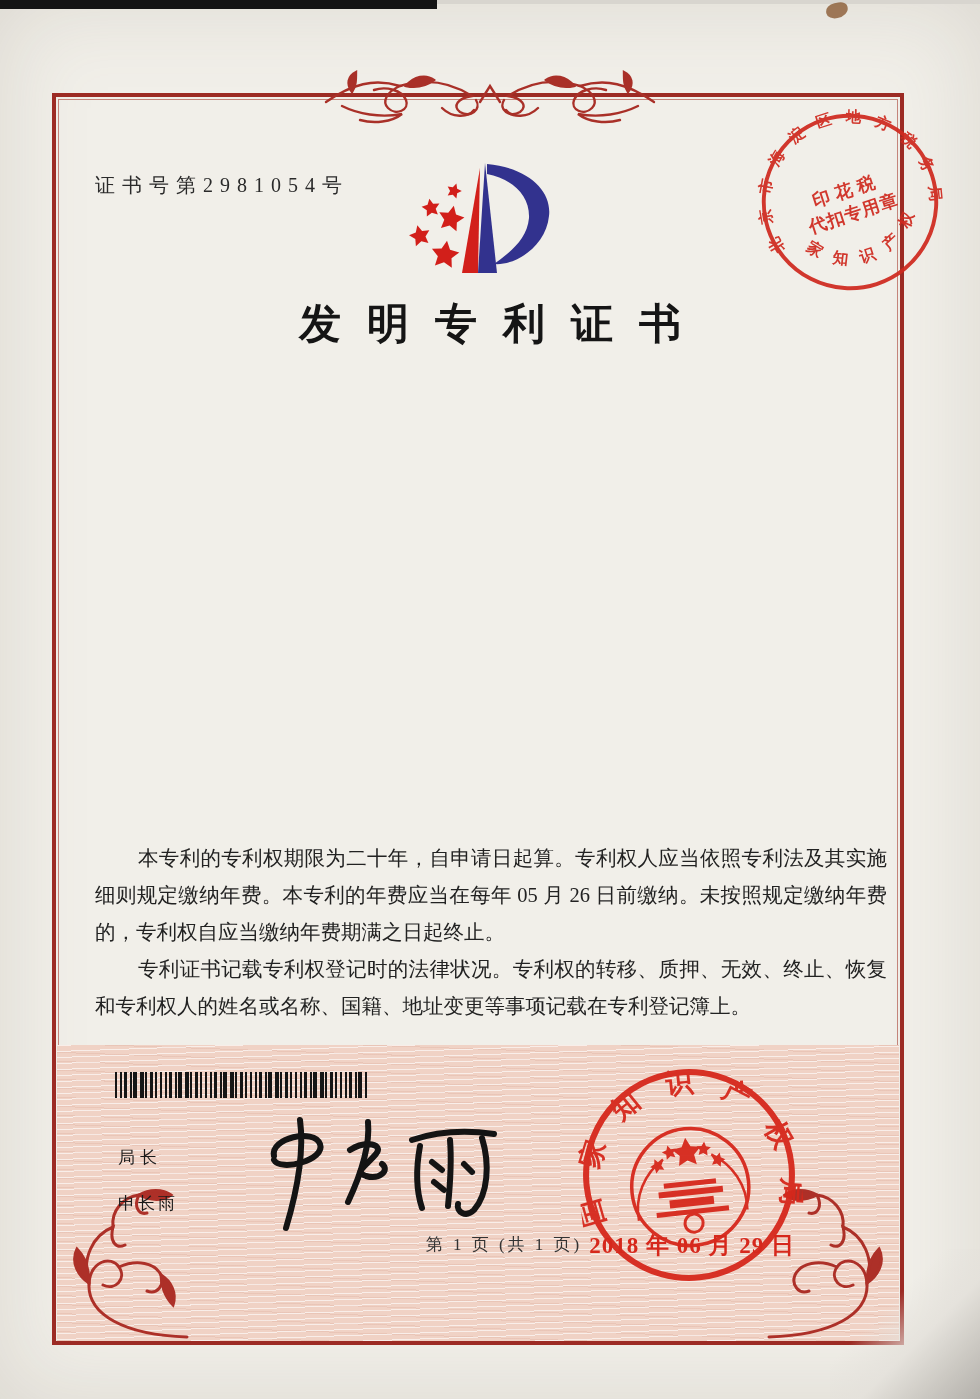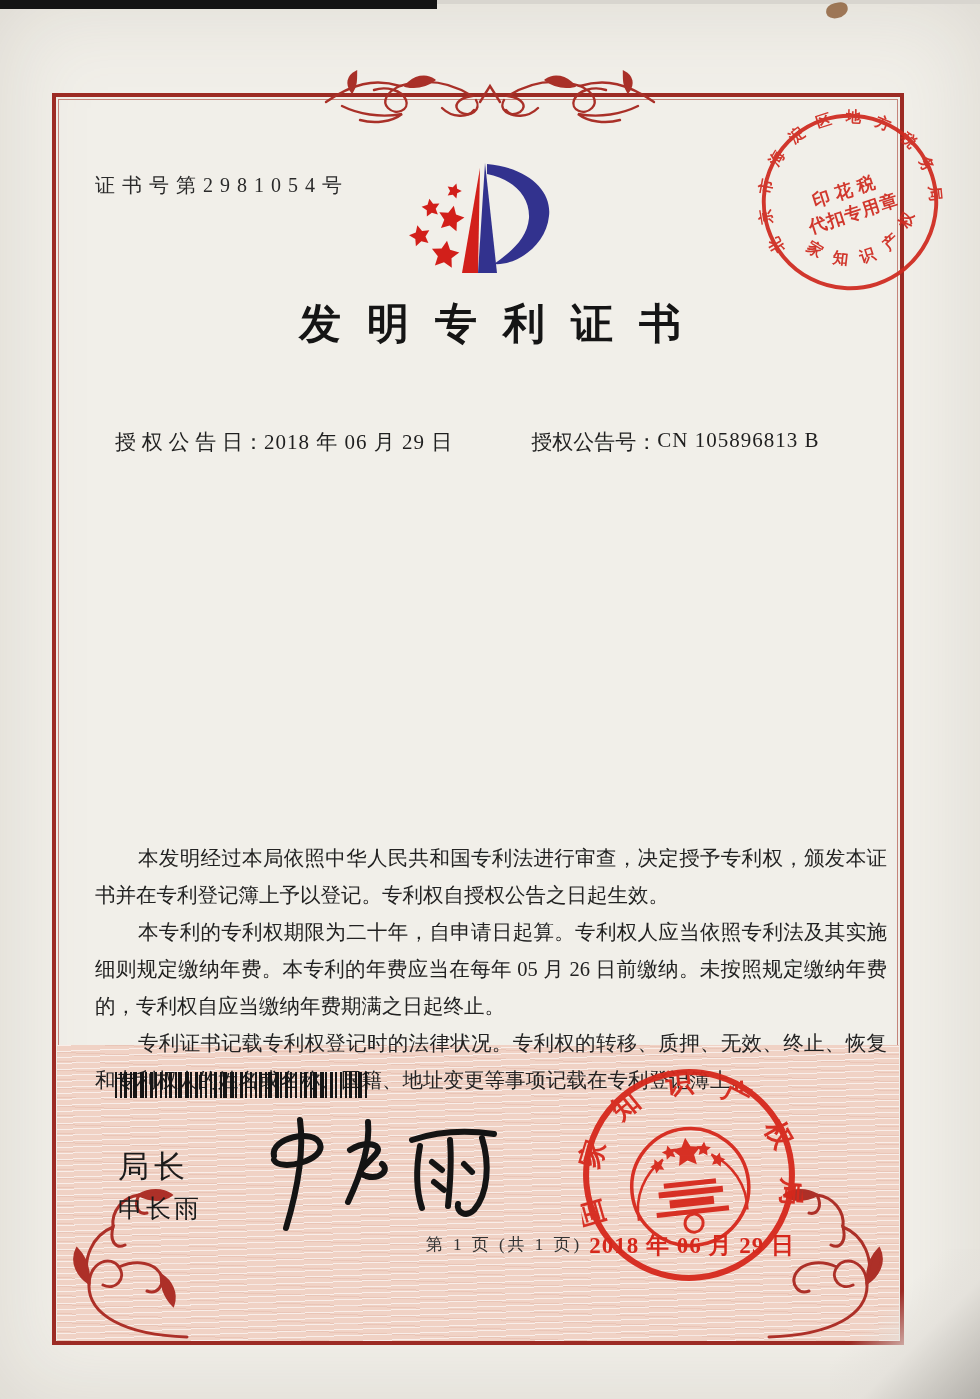--- a/index.html
+++ b/index.html
@@ -48,23 +48,23 @@
   
   .body-text{position:absolute;left:95px;top:840px;width:792px;font-size:20.5px;
     line-height:37px;text-align:justify;color:#222;}
   .body-text p{margin:0;text-indent:2.1em;}
   
   .barcode{position:absolute;left:115px;top:1072px;width:252px;height:26px;
     background-image:
       repeating-linear-gradient(90deg,#151515 0 2px,transparent 2px 5px),
       repeating-linear-gradient(90deg,#151515 0 2px,transparent 2px 9px);}
   
-  .officer-title{position:absolute;left:118px;top:1146px;font-size:31px;letter-spacing:5px;color:#1b1b1b;
+  .officer-title{position:absolute;left:118px;top:1146px;font-size:17px;letter-spacing:5px;color:#1b1b1b;
     font-family:"Liberation Sans","DejaVu Sans",sans-serif;}
-  .officer-name{position:absolute;left:118px;top:1192px;font-size:25px;letter-spacing:3px;color:#1b1b1b;
+  .officer-name{position:absolute;left:118px;top:1192px;font-size:17px;letter-spacing:3px;color:#1b1b1b;
     font-family:"Liberation Sans","DejaVu Sans",sans-serif;text-align:center;}
   .signature{position:absolute;left:250px;top:1110px;width:262px;height:126px;}
   
   .grant-seal{position:absolute;left:578px;top:1064px;width:222px;height:222px;transform:rotate(-6deg);opacity:.95;}
   .seal-date{position:absolute;left:588px;top:1230px;width:208px;text-align:center;
     color:#d6281c;font-size:23px;font-weight:bold;letter-spacing:1px;}
   
   .page-footer{position:absolute;left:0;top:1233px;width:980px;text-align:center;
     font-size:17px;letter-spacing:3px;color:#333;margin-left:14px;}
   
@@ -155,32 +155,23 @@
     <textPath href="#tsTop" startOffset="50%" text-anchor="middle" textLength="308">北京市海淀区地方税务局</textPath>
   </text>
   <text x="100" y="94" text-anchor="middle" font-size="18" font-weight="bold" fill="#cf2a1f" letter-spacing="6" font-family="'Liberation Sans','DejaVu Sans',sans-serif">印花税</text>
   <text x="100" y="118" text-anchor="middle" font-size="18" font-weight="bold" fill="#cf2a1f" letter-spacing="1" font-family="'Liberation Sans','DejaVu Sans',sans-serif">代扣专用章</text>
   <text font-size="16" font-weight="bold" fill="#cf2a1f" font-family="'Liberation Sans','DejaVu Sans',sans-serif">
     <textPath href="#tsBot" startOffset="50%" text-anchor="middle" textLength="196">国家知识产权局</textPath>
   </text>
 </svg>
 
 <div class="fields">
-  <div class="f-row f-split">
-    <span>
-      <span class="f-label">授权公告日</span><span class="f-colon">：</span><span class="f-value">2018 年 06 月 29 日</span>
-    </span>
-    <span class="f-right">
-      <span>授权公告号</span><span>：</span><span class="f-value">CN 105896813 B</span>
-    </span>
-  </div>
 </div>
 
 <div class="body-text">
-  <p>本发明经过本局依照中华人民共和国专利法进行审查，决定授予专利权，颁发本证书并在专利登记簿上予以登记。专利权自授权公告之日起生效。</p>
   <p>本专利的专利权期限为二十年，自申请日起算。专利权人应当依照专利法及其实施细则规定缴纳年费。本专利的年费应当在每年 05 月 26 日前缴纳。未按照规定缴纳年费的，专利权自应当缴纳年费期满之日起终止。</p>
   <p>专利证书记载专利权登记时的法律状况。专利权的转移、质押、无效、终止、恢复和专利权人的姓名或名称、国籍、地址变更等事项记载在专利登记簿上。</p>
 </div>
 
 <div class="barcode"></div>
 
 <div class="officer-title">局长</div>
 <div class="officer-name">申长雨</div>
 
 <svg class="signature" viewBox="0 0 262 126">

